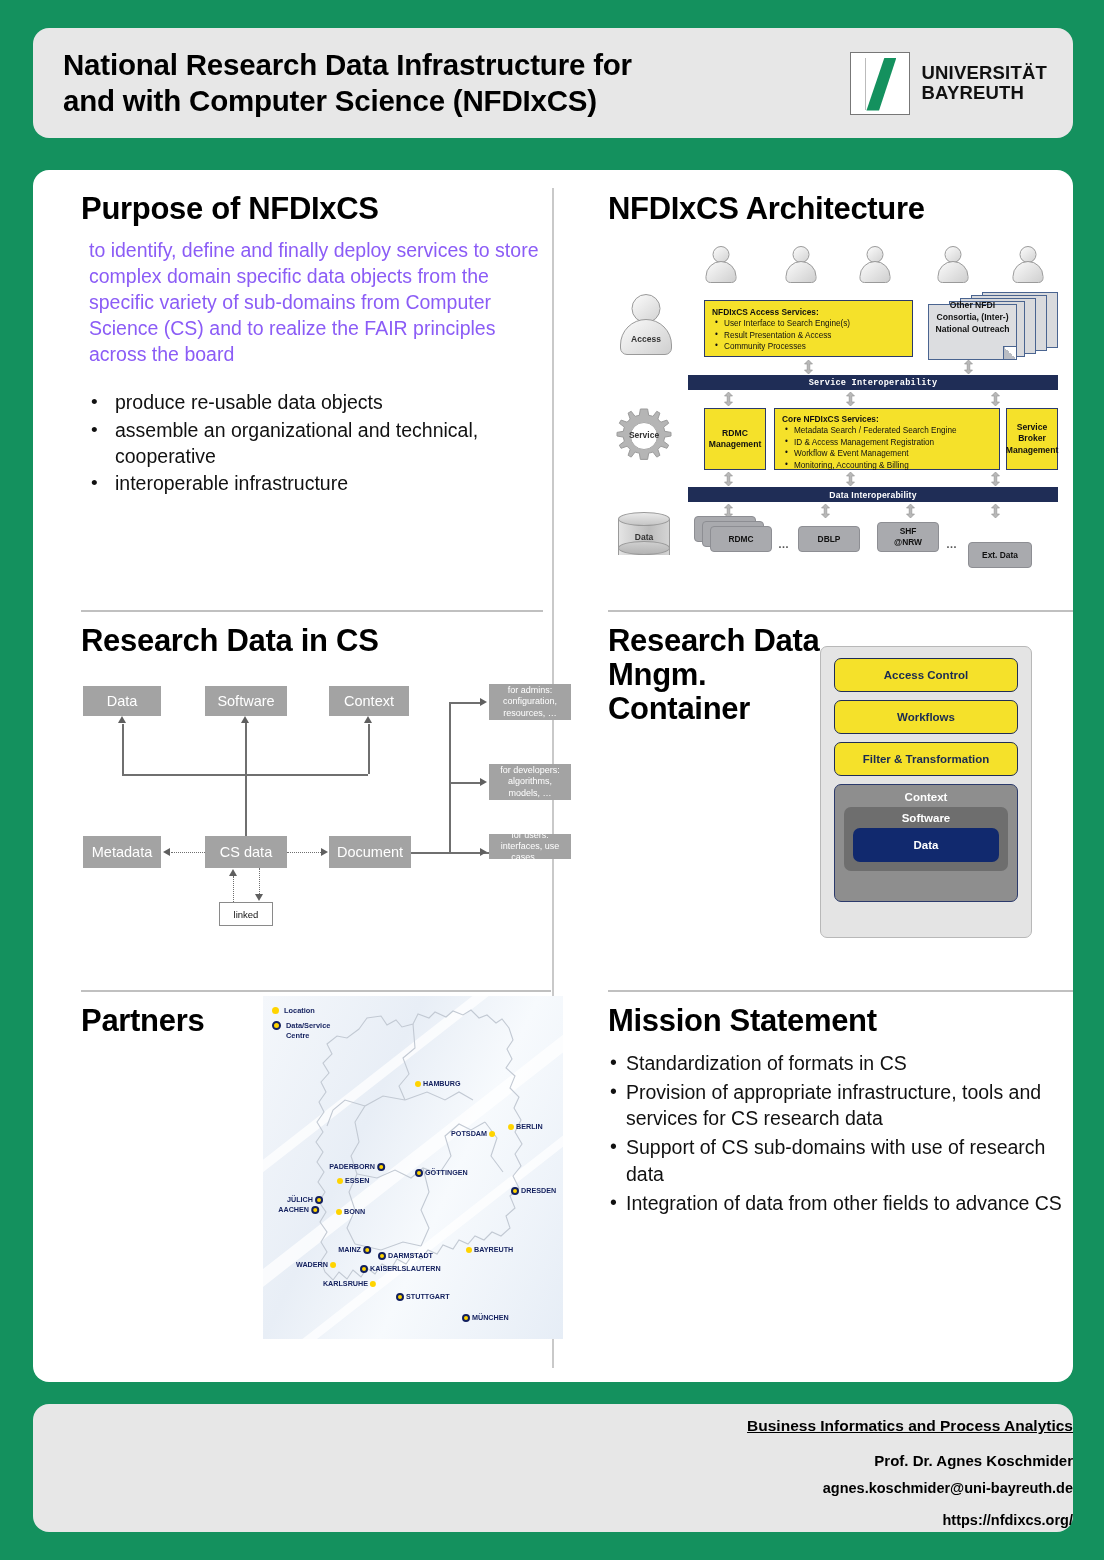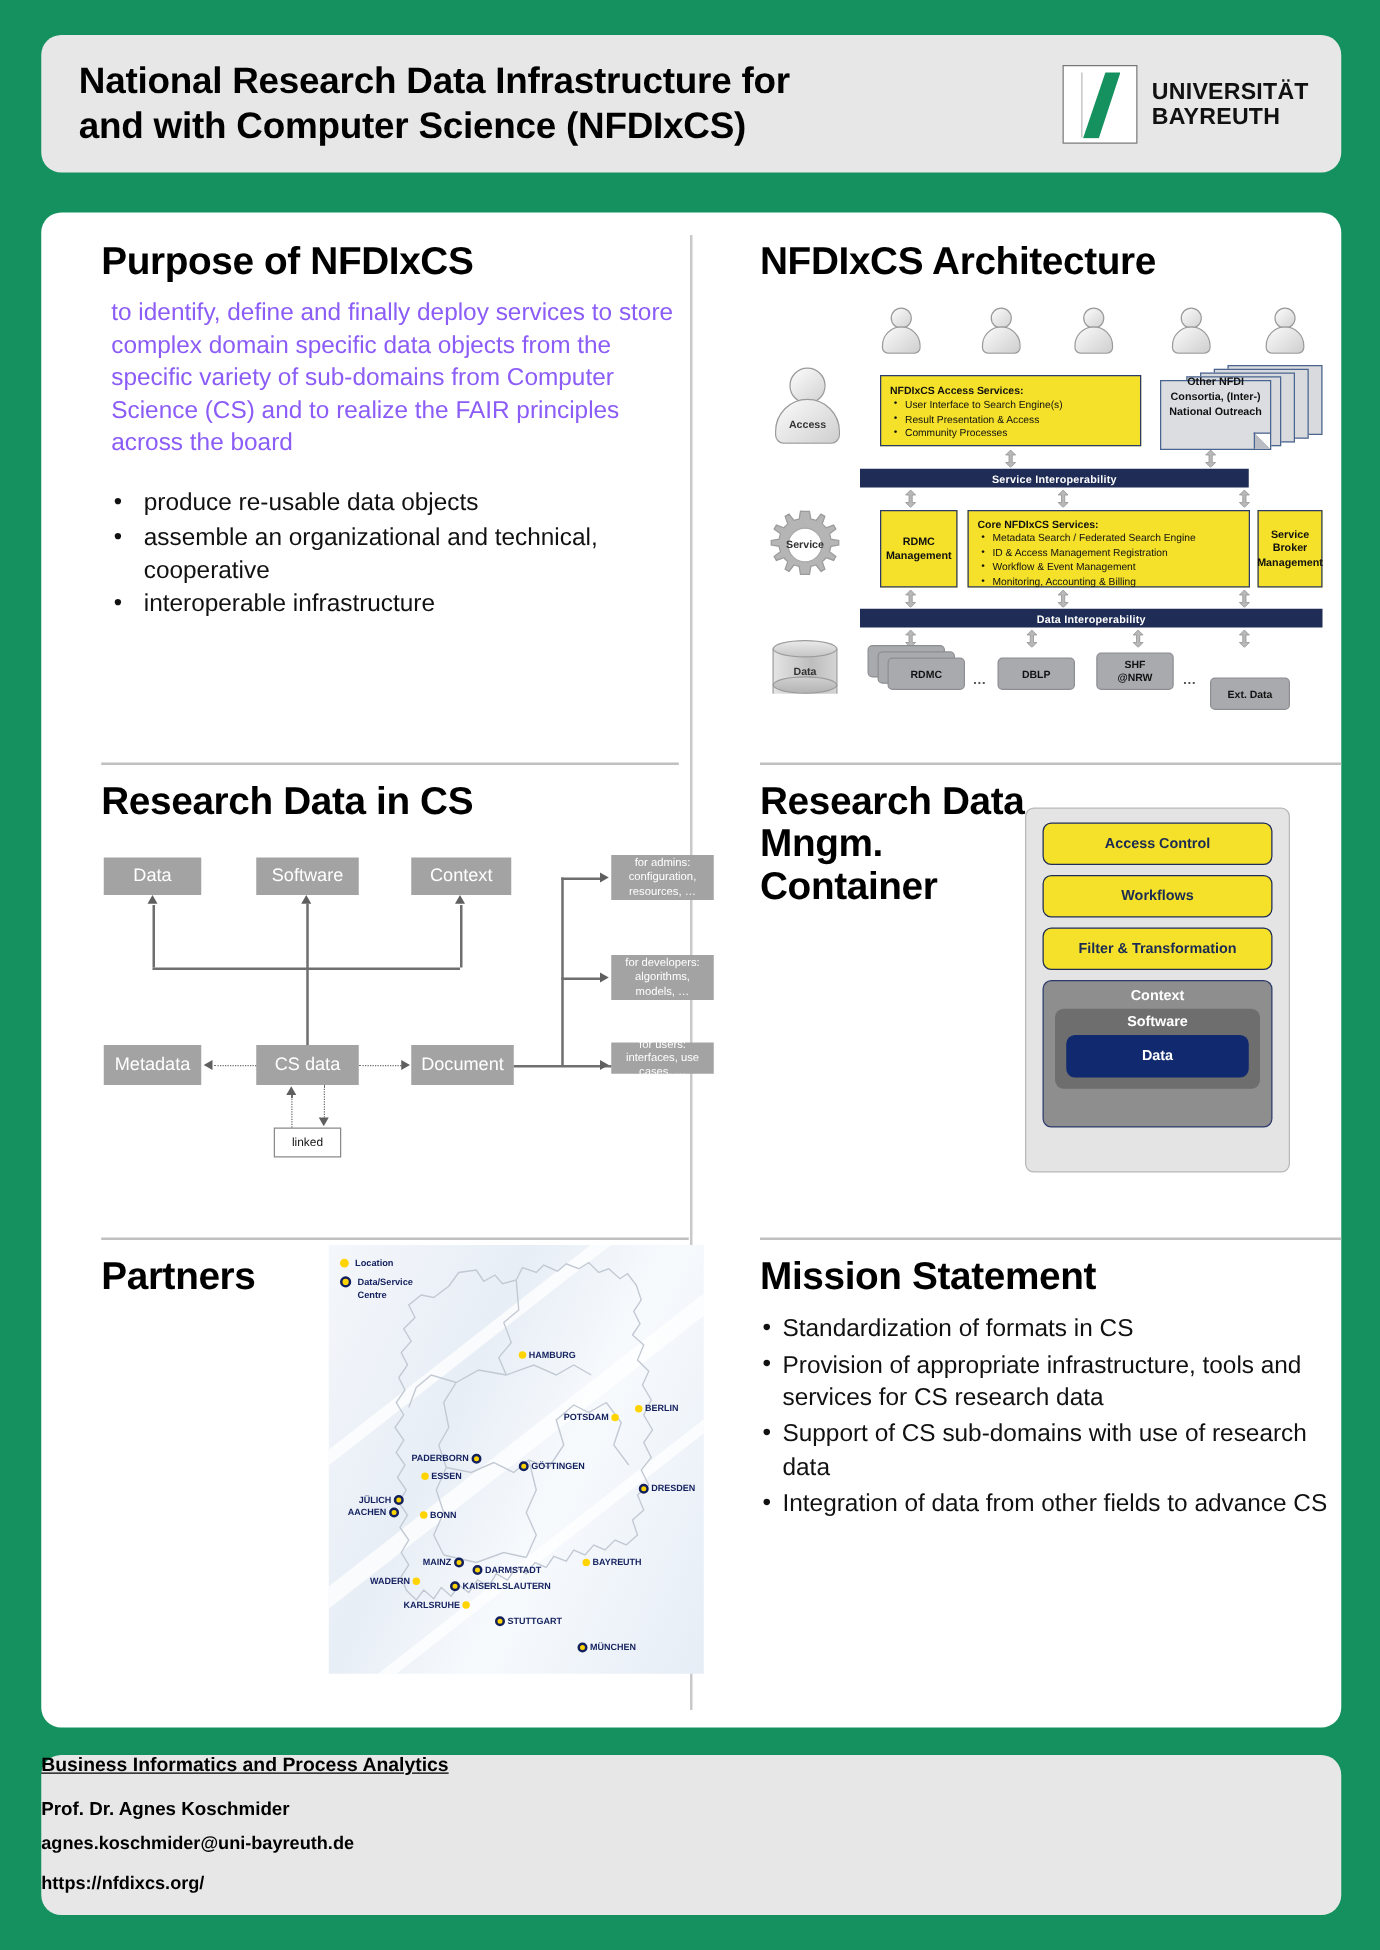--- a/index.html
+++ b/index.html
@@ -205,21 +205,21 @@
   
   #mission { left: 575px; top: 820px; width: 470px; }
   #mission .sec-h1 { margin-top: 12px; margin-bottom: 12px; }
   ul.mbul { list-style:none; }
   ul.mbul li { position:relative; padding-left: 18px; font-size:19.5px; line-height:1.34; color:#111; margin-bottom: 3px; }
   ul.mbul li::before { content:"•"; position:absolute; left:2px; top:-1px; }
 
   
   .footer {
     position: absolute; left: 33px; top: 1404px; width: 1040px; height: 128px;
-    background: #e7e7e7; border-radius: 16px; text-align: left; 
+    background: #e7e7e7; border-radius: 16px; text-align: right; padding-top: 13px;
   }
   .f1 { font-size: 15.5px; font-weight:bold; text-decoration: underline; color:#000; }
   .f2 { font-size: 15px; font-weight:bold; color:#000; margin-top: 17px; }
   .f3 { font-size: 14.5px; font-weight:bold; color:#000; margin-top: 11px; }
   .f4 { font-size: 14.5px; font-weight:bold; color:#000; margin-top: 16px; }
 </style>
 </head>
 <body>
 
 <div class="poster">
@@ -311,21 +311,21 @@
           <svg width="9" height="14" viewBox="0 0 9 14">
               <path d="M4.5 0 L8.5 4 H5.8 V10 H8.5 L4.5 14 L0.5 10 H3.2 V4 H0.5 Z" fill="#b8b8b8" stroke="#8f8f8f" stroke-width=".6"></path>
             </svg>
         </div>
         <div class="updown" style="left:358px; top:120px;">
           <svg width="9" height="14" viewBox="0 0 9 14">
               <path d="M4.5 0 L8.5 4 H5.8 V10 H8.5 L4.5 14 L0.5 10 H3.2 V4 H0.5 Z" fill="#b8b8b8" stroke="#8f8f8f" stroke-width=".6"></path>
             </svg>
         </div>
 
-        <div class="navbar" style="left:82px; top:135px; width:311px; height:15px;">Service Interoperability</div>
+        <div class="navbar" style="left:82px; top:135px; width:370px; height:15px;font-family:Liberation Mono, monospace;">Service Interoperability</div>
 
         <div class="updown" style="left:118px; top:152px;">
           <svg width="9" height="14" viewBox="0 0 9 14">
               <path d="M4.5 0 L8.5 4 H5.8 V10 H8.5 L4.5 14 L0.5 10 H3.2 V4 H0.5 Z" fill="#b8b8b8" stroke="#8f8f8f" stroke-width=".6"></path>
             </svg>
         </div>
         <div class="updown" style="left:240px; top:152px;">
           <svg width="9" height="14" viewBox="0 0 9 14">
               <path d="M4.5 0 L8.5 4 H5.8 V10 H8.5 L4.5 14 L0.5 10 H3.2 V4 H0.5 Z" fill="#b8b8b8" stroke="#8f8f8f" stroke-width=".6"></path>
             </svg>

